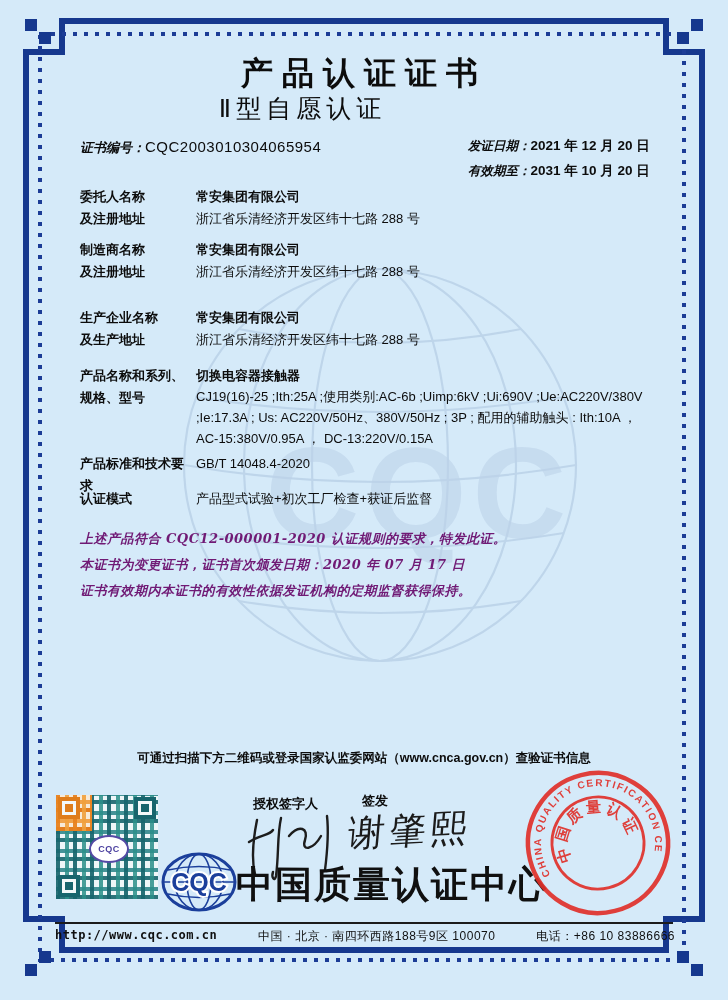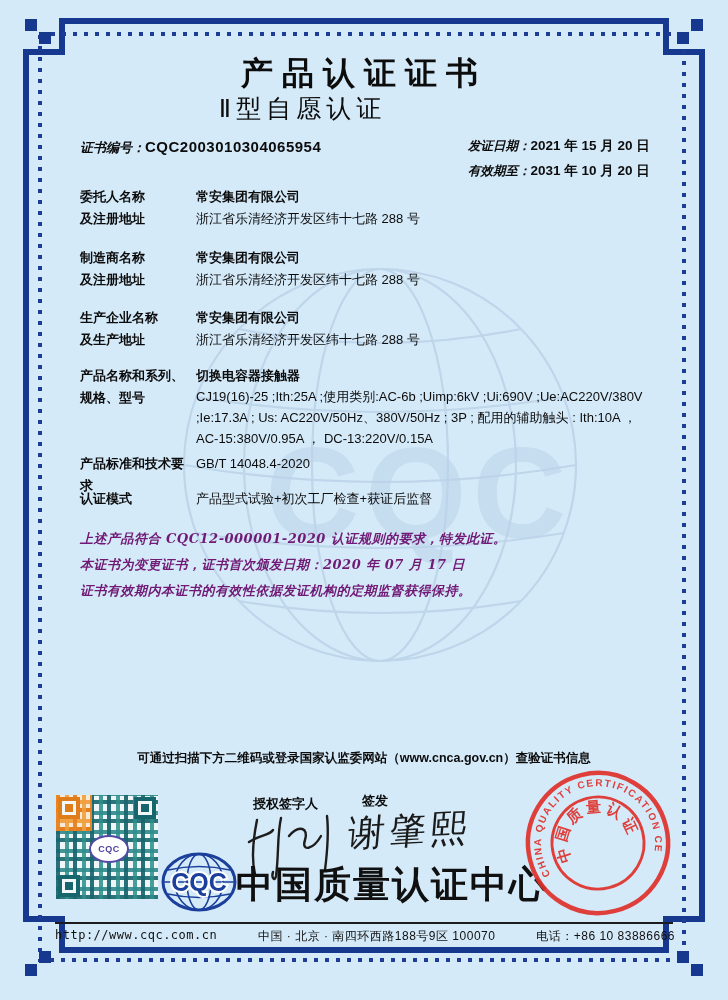--- a/index.html
+++ b/index.html
@@ -10,31 +10,31 @@
     color:#0c0c0c;
   }
   .abs{position:absolute;}
   
   .title{left:0;top:52px;width:728px;text-align:center;
     font-size:32px;font-weight:bold;letter-spacing:9px;}
   .subtitle{left:0;top:92px;width:605px;text-align:center;
     font-size:25px;font-weight:500;letter-spacing:5px;}
   .kai{font-family:"DejaVu Serif","Liberation Serif",serif;font-style:italic;font-weight:bold;}
   .certno-row{left:80px;top:138px;font-size:13px;}
-  .certno-row .num{font-size:15px;font-weight:bold;font-style:normal;
+  .certno-row .num{font-size:15px;font-weight:normal;font-style:normal;
     font-family:"Liberation Sans",sans-serif;letter-spacing:.5px;}
   .dates{left:468px;top:133px;font-size:12.5px;line-height:25px;}
   .dates .dval{font-weight:bold;font-style:normal;font-size:13.5px;
     font-family:"Liberation Sans",sans-serif;}
   
   .frow{left:80px;width:580px;display:flex;}
   .fl{width:116px;flex:0 0 116px;font-weight:bold;font-size:13px;line-height:22px;}
   .fv{flex:1;font-size:13px;line-height:22px;}
   .fv .strong{font-weight:bold;}
-  .r1{top:186px;align-items:center;} .r2{top:247px;} .r3{top:307px;}
+  .r1{top:186px;align-items:center;} .r2{top:239px;} .r3{top:307px;}
   .r4{top:365px;} .r4 .fv{line-height:21px;}
   .r5{top:453px;} .r6{top:488px;}
   
   .stmt{left:80px;width:580px;font-size:13px;letter-spacing:.5px;color:#701a75;}
   .s1{top:530px;} .s2{top:556px;} .s3{top:582px;}
   
   .note{left:0;top:750px;width:728px;text-align:center;font-size:12.5px;font-weight:bold;}
   
   .qr{left:56px;top:795px;width:102px;height:104px;background:#eef6f8;
     background-image:
@@ -59,21 +59,21 @@
   .lab-issuer{left:362px;top:792px;}
   .issuer-name{left:348px;top:806px;font-size:37px;color:#1b1b1b;
     font-family:"DejaVu Serif","Liberation Serif",serif;
     transform:rotate(-3deg) skewX(-8deg);letter-spacing:4px;}
   
   .org-name{left:236px;top:860px;font-size:37px;font-weight:bold;letter-spacing:2px;color:#101010;}
   
   .footer-rule{left:55px;top:922px;width:618px;height:2px;background:#1c1c1c;}
   .footer-row{left:55px;top:928px;width:620px;display:flex;justify-content:space-between;
     font-size:12px;color:#101010;}
-  .f-url{font-family:"DejaVu Sans Mono","Liberation Mono",monospace;font-weight:normal;letter-spacing:.5px;}
+  .f-url{font-family:"DejaVu Sans Mono","Liberation Mono",monospace;font-weight:bold;letter-spacing:.5px;}
   .f-addr{letter-spacing:.5px;}
   .f-phone{letter-spacing:.5px;}
   svg text{user-select:none;}
 </style>
 </head>
 <body>
 
 <div class="page">
 
   <svg class="abs" style="left:172px;top:262px;" width="420" height="410" viewBox="0 0 420 410">
@@ -107,21 +107,21 @@
 
   <div class="abs title">产品认证证书</div>
   <div class="abs subtitle">Ⅱ型自愿认证</div>
 
   <div class="abs certno-row kai">
     <span>证书编号：</span><span class="num">CQC2003010304065954</span>
   </div>
 
   <div class="abs dates kai">
     <div>
-      <span>发证日期：</span><span class="dval">2021 年 15 月 20 日</span>
+      <span>发证日期：</span><span class="dval">2021 年 12 月 20 日</span>
     </div>
     <div>
       <span>有效期至：</span><span class="dval">2031 年 10 月 20 日</span>
     </div>
   </div>
 
   <div class="abs frow r1">
     <div class="fl">
       <div>委托人名称</div>
       <div>及注册地址</div>

